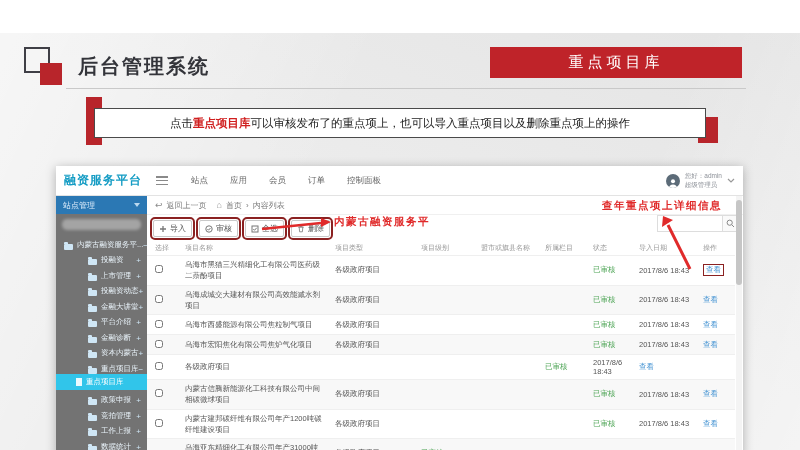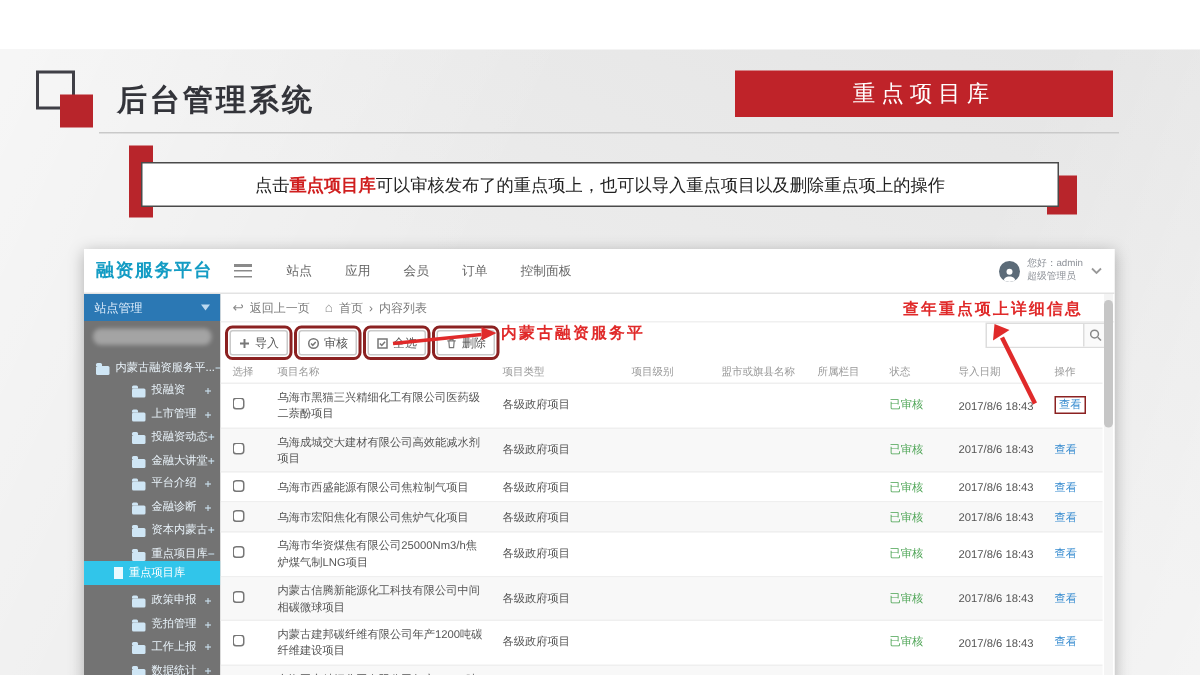--- a/index.html
+++ b/index.html
@@ -306,21 +306,20 @@
           <div>各级政府项目</div>
             <div></div>
             <div></div>
             <div></div>
           <div class="st-ok">已审核</div>
           <div>2017/8/6 18:43</div>
           <div><span class="op-link">查看</span></div>
         </div>
         <div class="trow tr-body">
           <div><input type="checkbox" class="cb" style=""></div>
-          <div class="name">乌海市华资煤焦有限公司25000Nm3/h焦炉煤气制LNG项目</div>
           <div>各级政府项目</div>
             <div></div>
             <div></div>
             <div></div>
           <div class="st-ok">已审核</div>
           <div>2017/8/6 18:43</div>
           <div><span class="op-link">查看</span></div>
         </div>
         <div class="trow tr-body">
           <div><input type="checkbox" class="cb" style=""></div>

